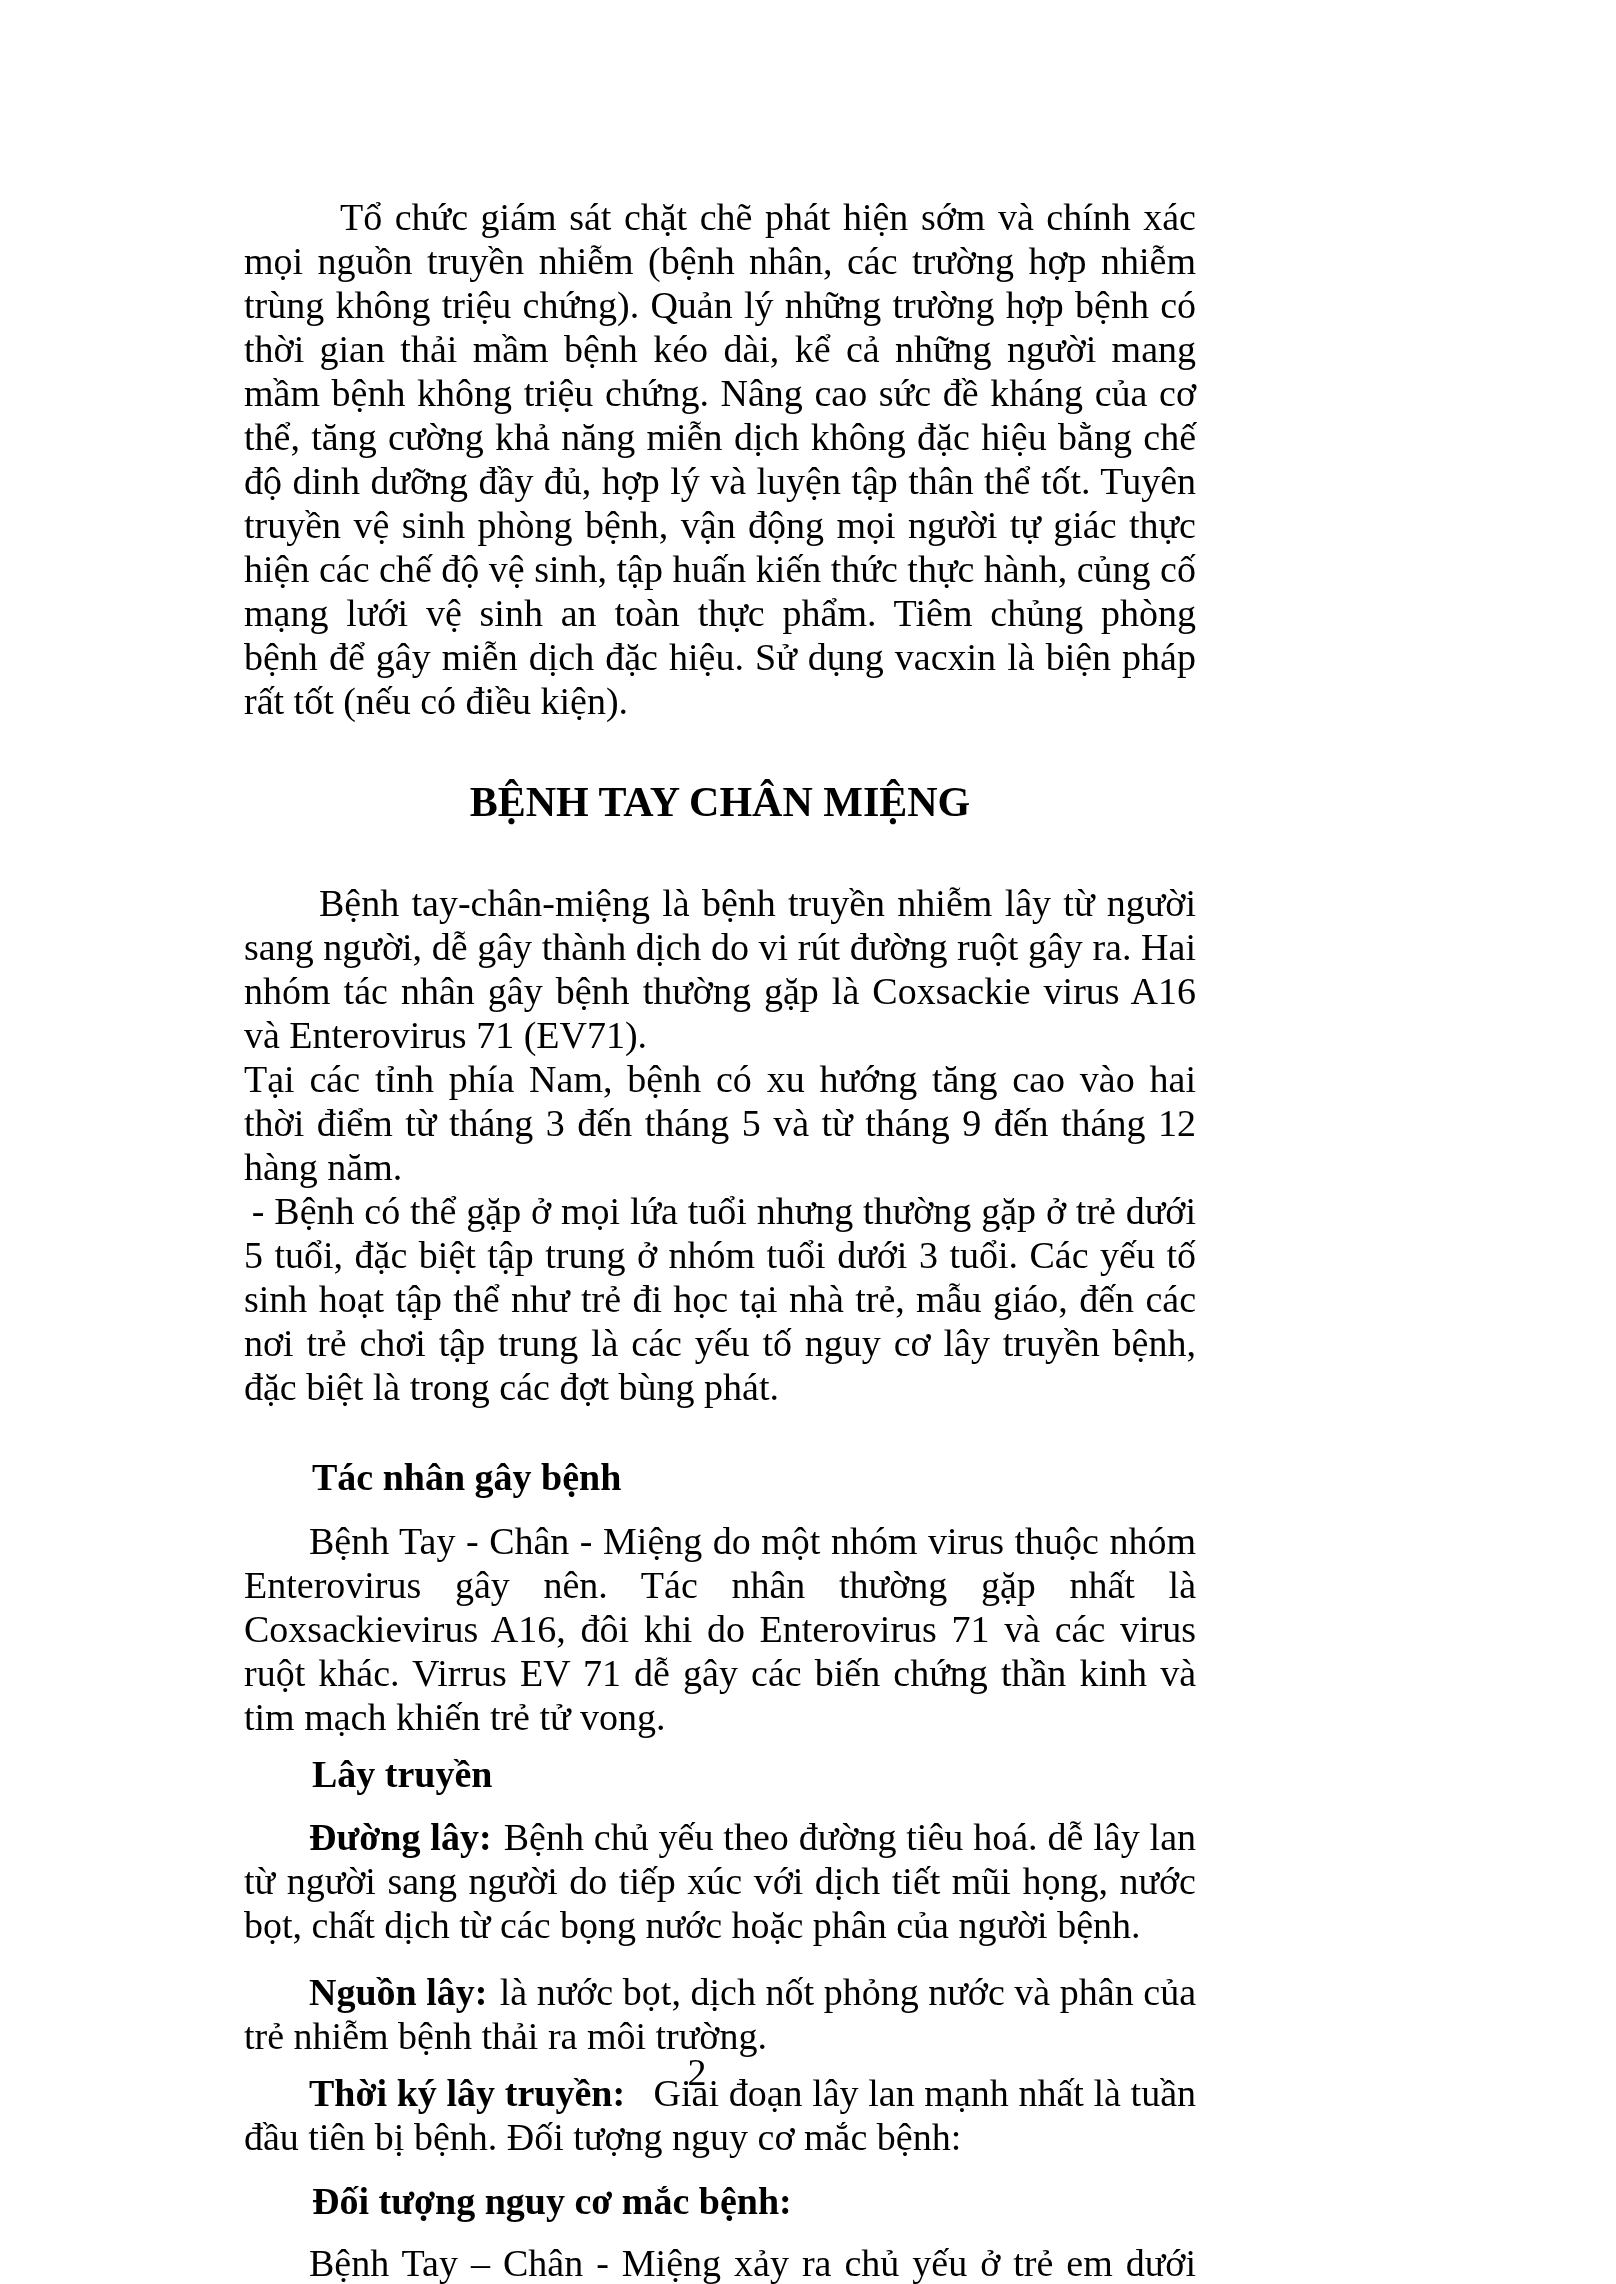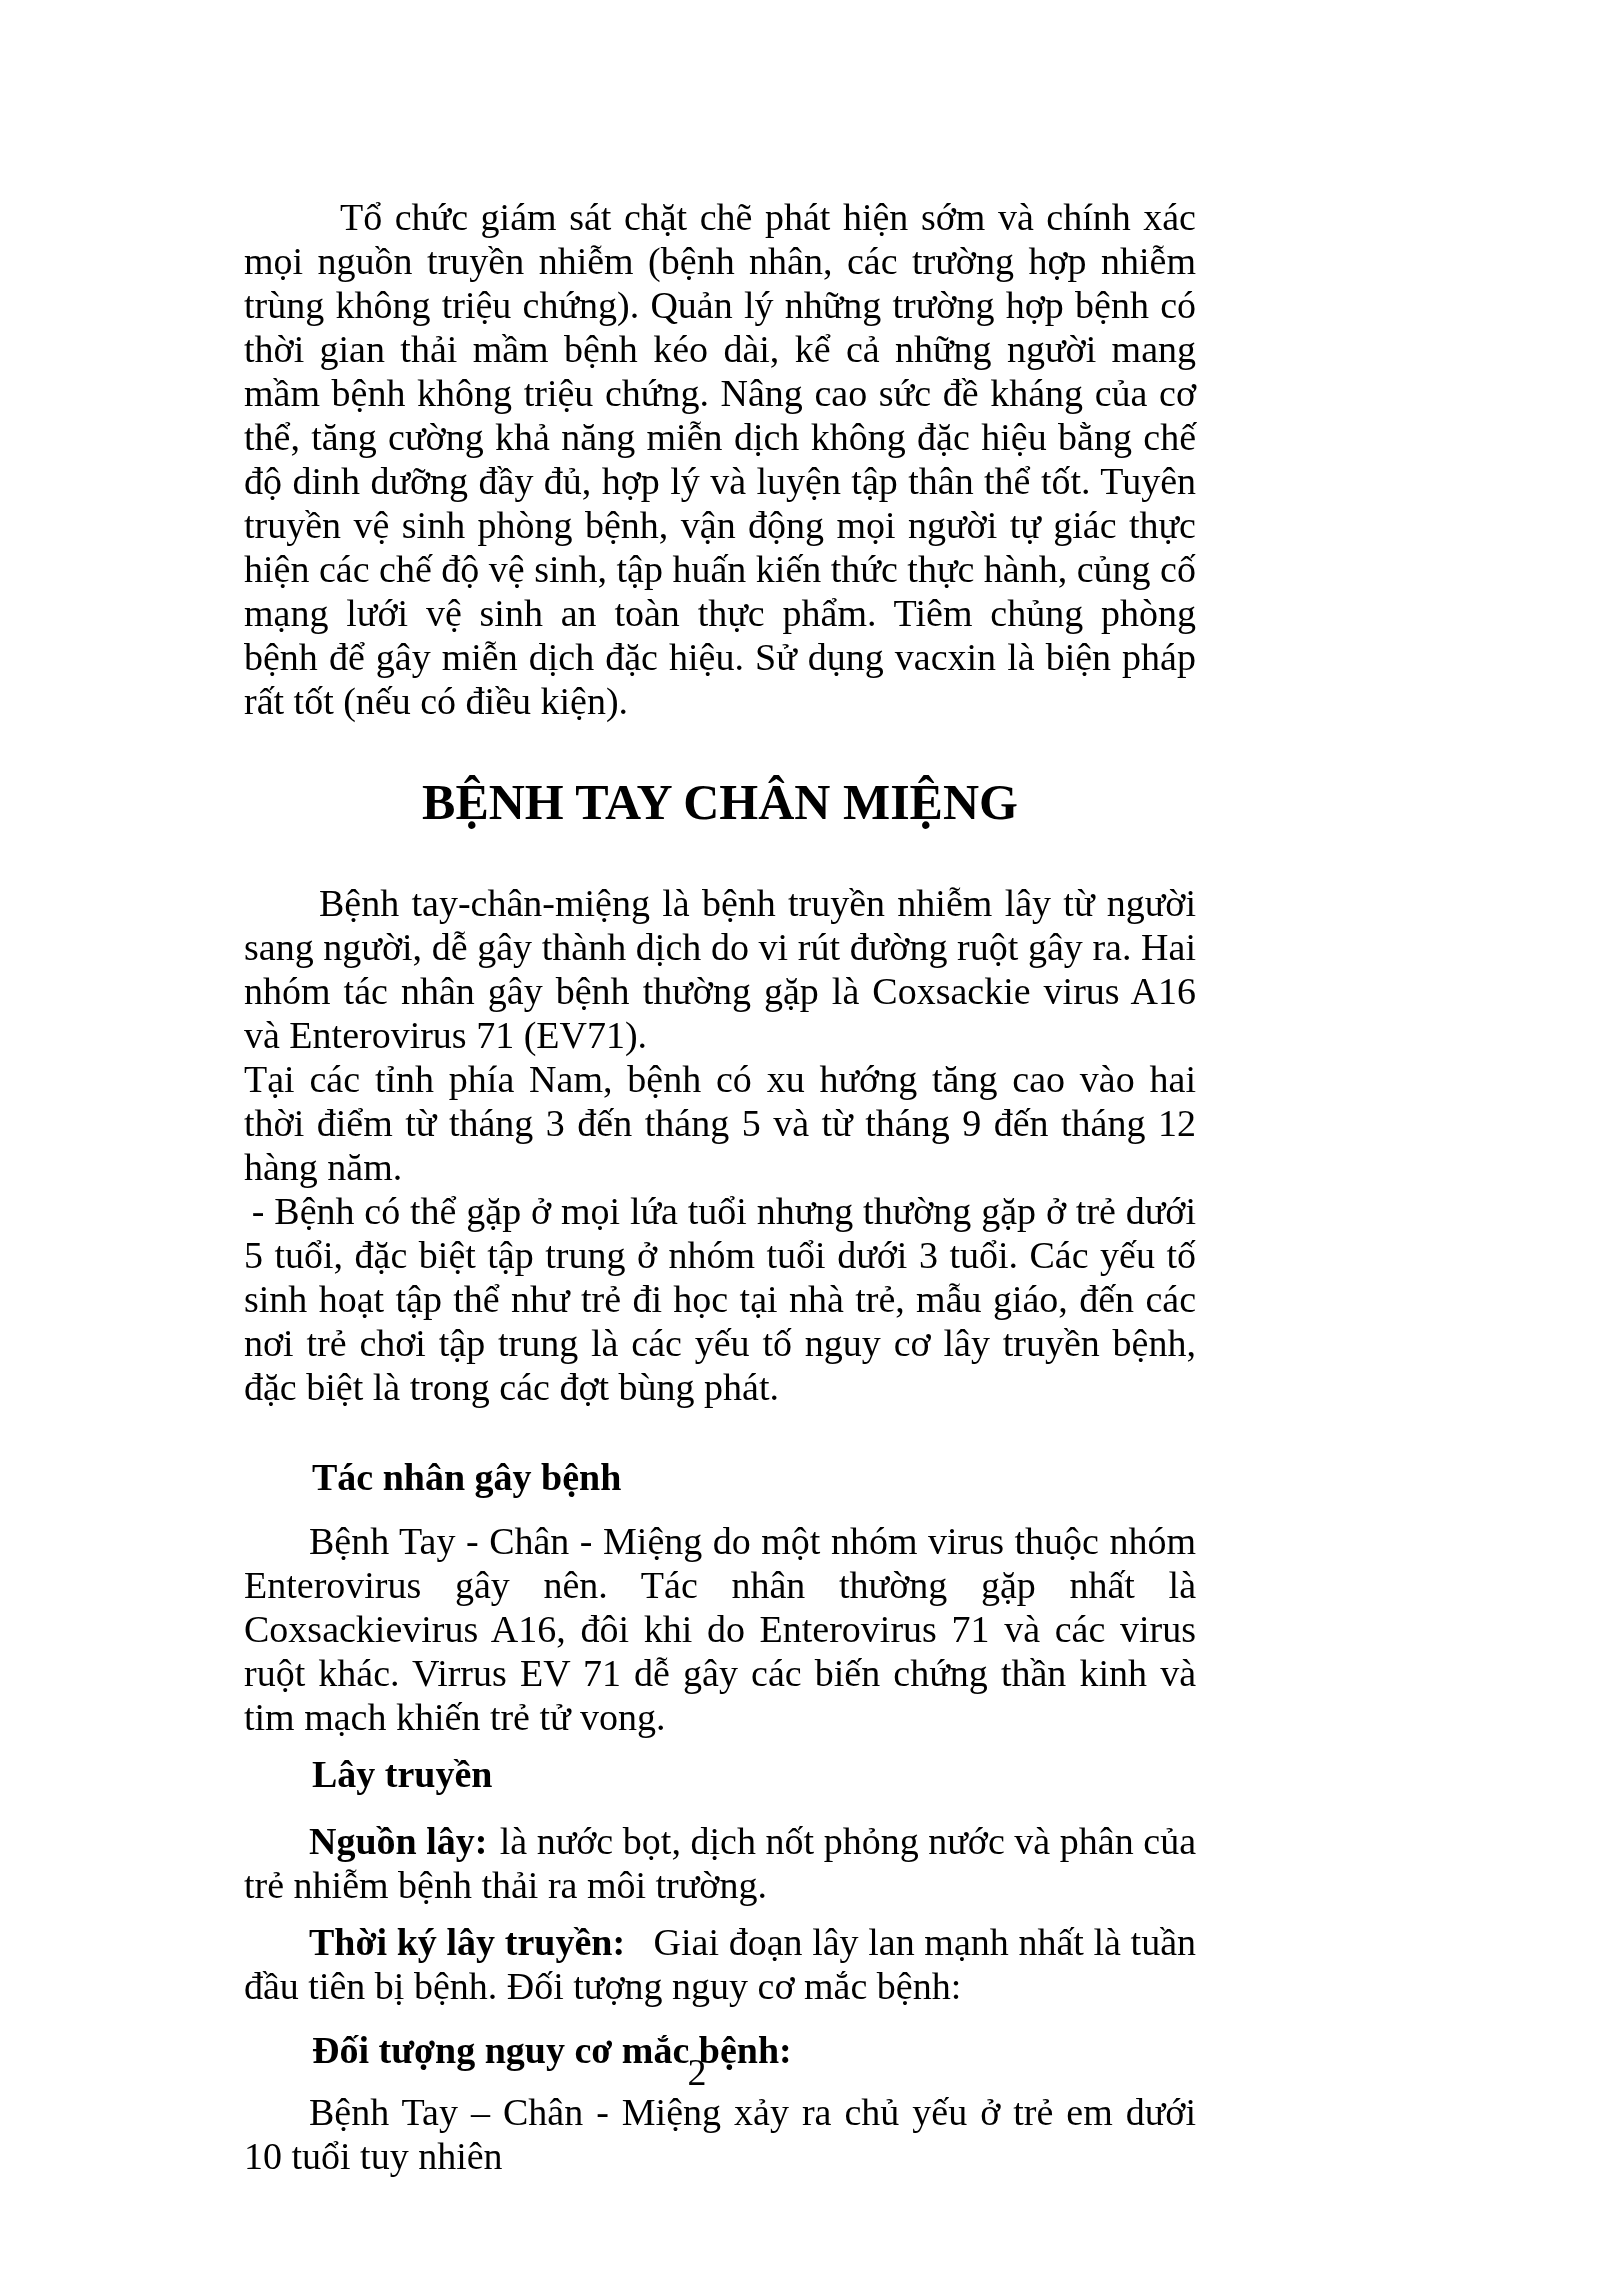--- a/index.html
+++ b/index.html
@@ -25,21 +25,21 @@
     text-align: justify;
   }
   .indent-lg { text-indent: 96px; }
   .indent-md { text-indent: 75px; }
   .indent-sm { text-indent: 65px; }
   .indent-dash { text-indent: 7.8px; }
   .doc-title {
     margin-top: 52px;
     margin-bottom: 51px;
     font-weight: bold;
-    font-size: 50px;
+    font-size: 42px;
     line-height: 55px;
     text-align: center;
     text-indent: 0;
   }
   .heading {
     font-weight: bold;
     text-indent: 68px;
     text-align: left;
   }
   .h-agent   { margin-top: 46px; margin-bottom: 19.5px; }
@@ -81,20 +81,21 @@
   <p class="para">Tại các tỉnh phía Nam, bệnh có xu hướng tăng cao vào hai thời điểm từ tháng 3 đến tháng 5 và từ tháng 9 đến tháng 12 hàng năm.</p>
 
   <p class="para indent-dash">- Bệnh có thể gặp ở mọi lứa tuổi nhưng thường gặp ở trẻ dưới 5 tuổi, đặc biệt tập trung ở nhóm tuổi dưới 3 tuổi. Các yếu tố sinh hoạt tập thể như trẻ đi học tại nhà trẻ, mẫu giáo, đến các nơi trẻ chơi tập trung là các yếu tố nguy cơ lây truyền bệnh, đặc biệt là trong các đợt bùng phát.</p>
 
   <p class="heading h-agent">Tác nhân gây bệnh</p>
 
   <p class="para indent-sm p-agent">Bệnh Tay - Chân - Miệng do một nhóm virus thuộc nhóm Enterovirus gây nên. Tác nhân thường gặp nhất là Coxsackievirus A16, đôi khi do Enterovirus 71 và các virus ruột khác. Virrus EV 71 dễ gây các biến chứng thần kinh và tim mạch khiến trẻ tử vong.</p>
 
   <p class="heading h-trans">Lây truyền</p>
 
+  <p class="para indent-sm"><span class="lead">Đường lây:</span><span>Bệnh chủ yếu theo đường tiêu hoá. dễ lây lan từ người sang người do tiếp xúc với dịch tiết mũi họng, nước bọt, chất dịch từ các bọng nước hoặc phân của người bệnh.</span></p>
 
   <p class="para indent-sm p-source"><span class="lead">Nguồn lây:</span><span>là nước bọt, dịch nốt phỏng nước và phân của trẻ nhiễm bệnh thải ra môi trường.</span></p>
 
   <p class="para indent-sm p-period"><span class="lead-wide">Thời ký lây truyền:</span><span>Giai đoạn lây lan mạnh nhất là tuần đầu tiên bị bệnh. Đối tượng nguy cơ mắc bệnh:</span></p>
 
   <p class="heading h-risk">Đối tượng nguy cơ mắc bệnh:</p>
 
   <p class="para indent-sm p-risk">Bệnh Tay – Chân - Miệng xảy ra chủ yếu ở trẻ em dưới 10 tuổi tuy nhiên</p>
 
   <div class="page-number">2</div>

